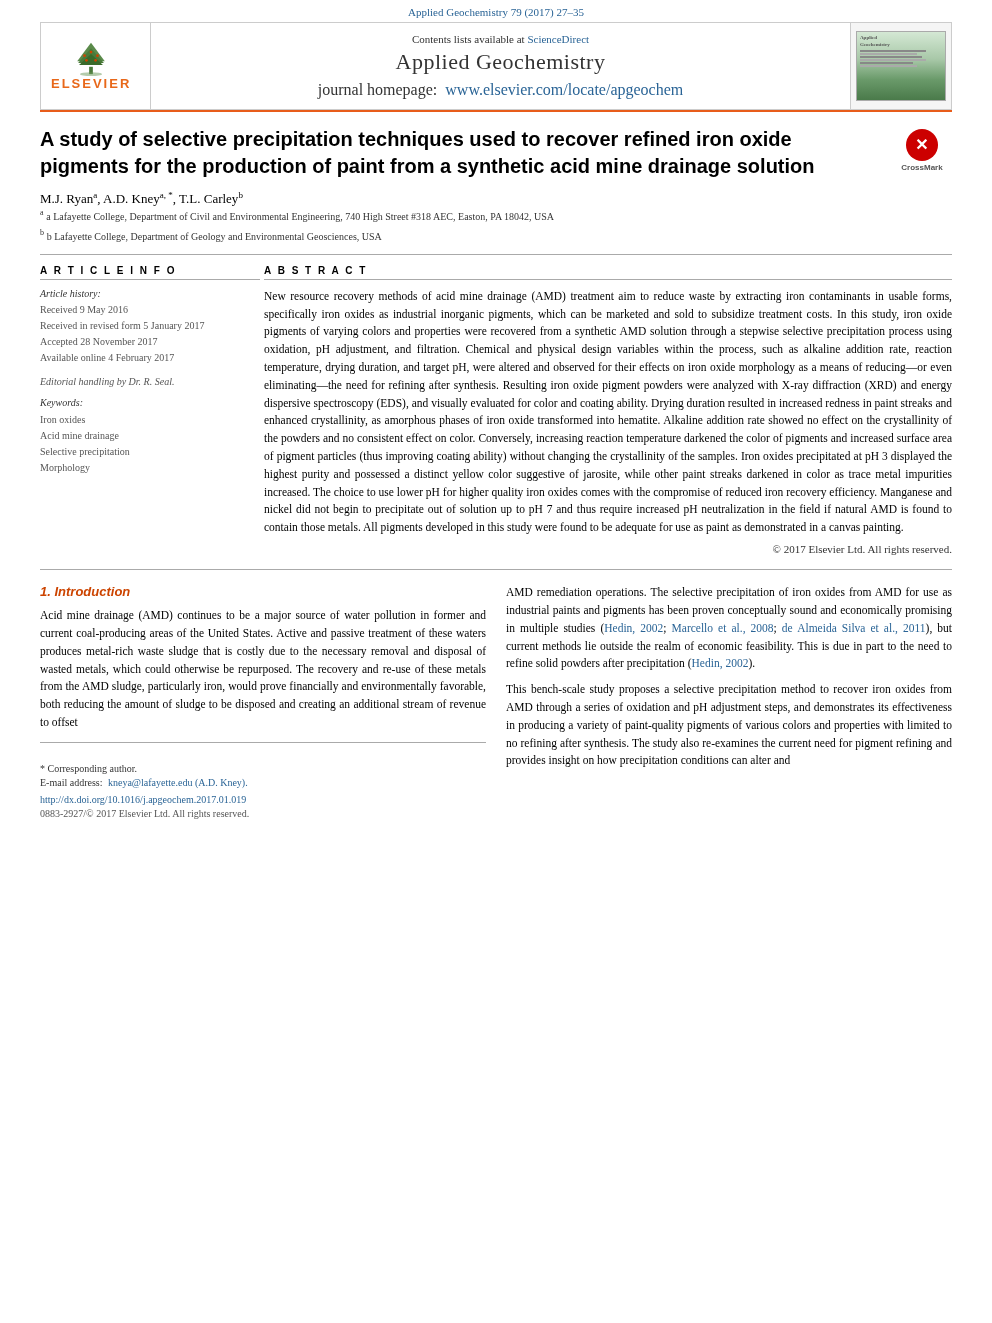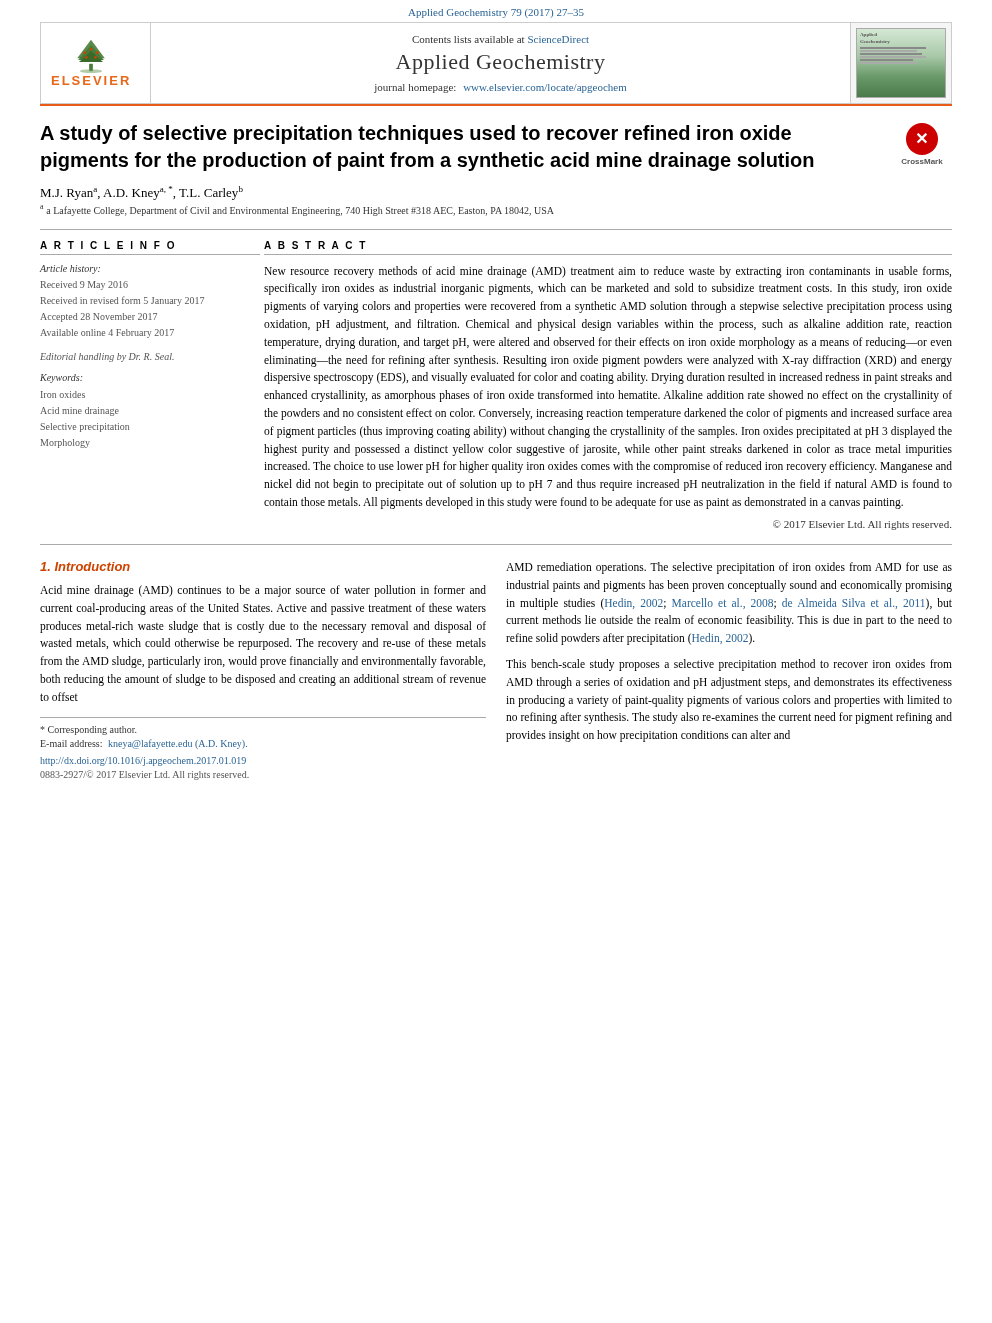--- a/index.html
+++ b/index.html
@@ -42,21 +42,21 @@
     .journal-title-main {
       font-size: 22px;
       font-weight: normal;
       font-family: Georgia, serif;
       color: #333;
       letter-spacing: 0.5px;
       margin-bottom: 6px;
     }
 
     .journal-homepage-line {
-      font-size: 11px;
+      font-size: 16px;
       color: #333;
     }
 
     .journal-thumbnail {
       width: 100px;
       background: #f5f5f5;
       display: flex;
       align-items: center;
       justify-content: center;
       overflow: hidden;
@@ -299,21 +299,21 @@
       margin-bottom: 8px;
     }
 
     .body-text .ref-link {
       color: #2a6496;
     }
 
     .footnote-area {
       margin-top: 10px;
       border-top: 1px solid #aaa;
-      padding-top: 6px;
+      padding-top: 20px;
     }
 
     .footnote-line {
       font-size: 10px;
       color: #333;
       margin-bottom: 3px;
     }
 
     .footnote-link {
       color: #2a6496;
@@ -405,20 +405,23 @@
 
   <div class="authors-line">
     <span>M.J. Ryan</span><span class="author-sup">a</span>,
     <span>A.D. Kney</span><span class="author-sup">a, *</span>,
     <span>T.L. Carley</span><span class="author-sup">b</span>
   </div>
 
   <div class="affiliations">
     <div class="affil-line">
       <span class="affil-sup">a</span> <span style="font-size:10px;">a Lafayette College, Department of Civil and Environmental Engineering, 740 High Street #318 AEC, Easton, PA 18042, USA</span>
+    </div>
+    <div class="affil-line">
+      <span class="affil-sup">b</span> <span style="font-size:10px;">b Lafayette College, Department of Geology and Environmental Geosciences, USA</span>
     </div>
   </div>
 
   <hr class="article-separator">
 
   <div class="two-col-section">
 
     <div class="article-info-col">
       <div class="section-header">A R T I C L E   I N F O</div>
 

